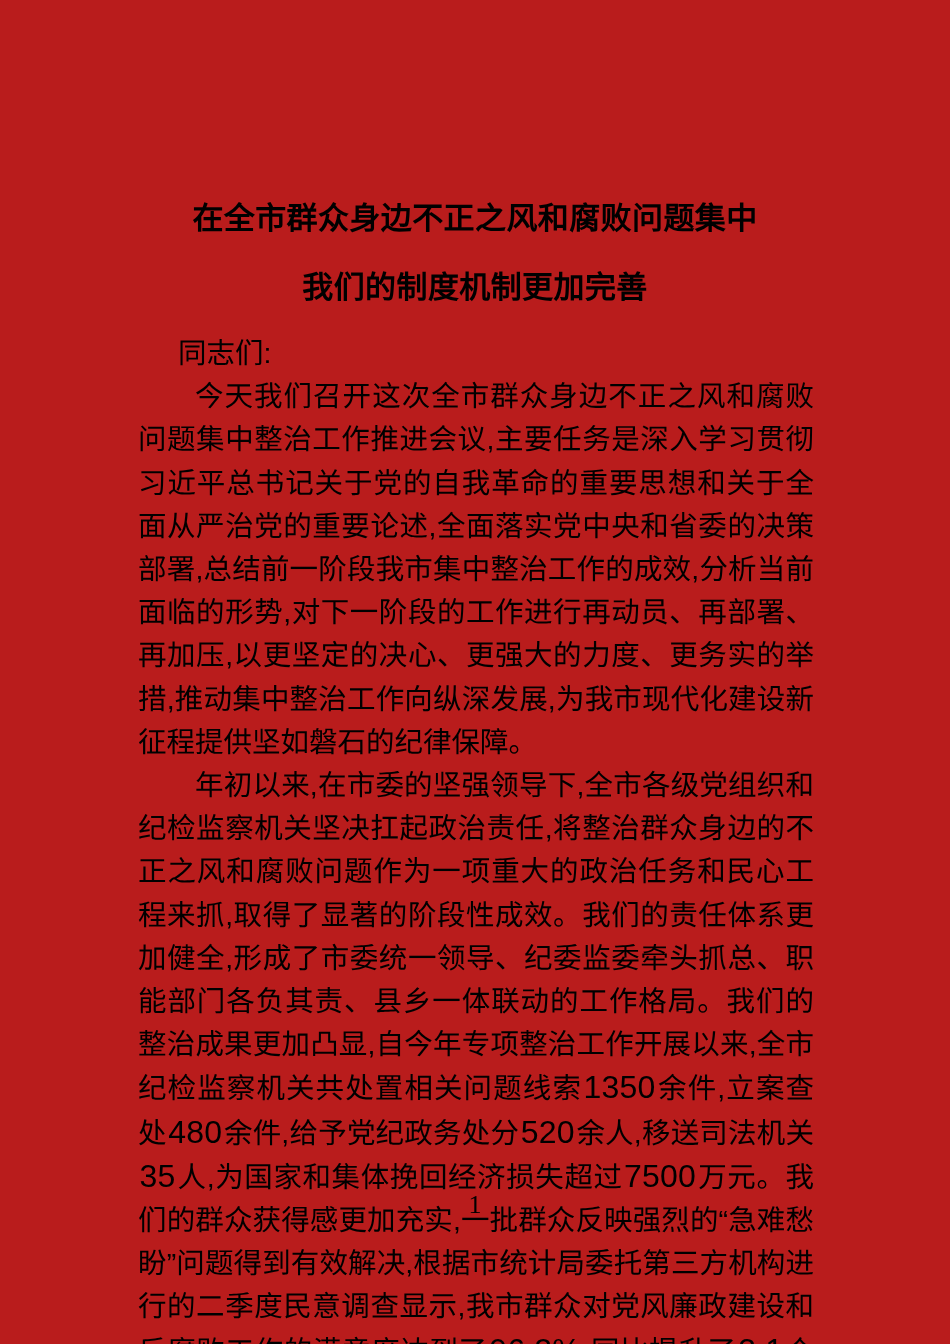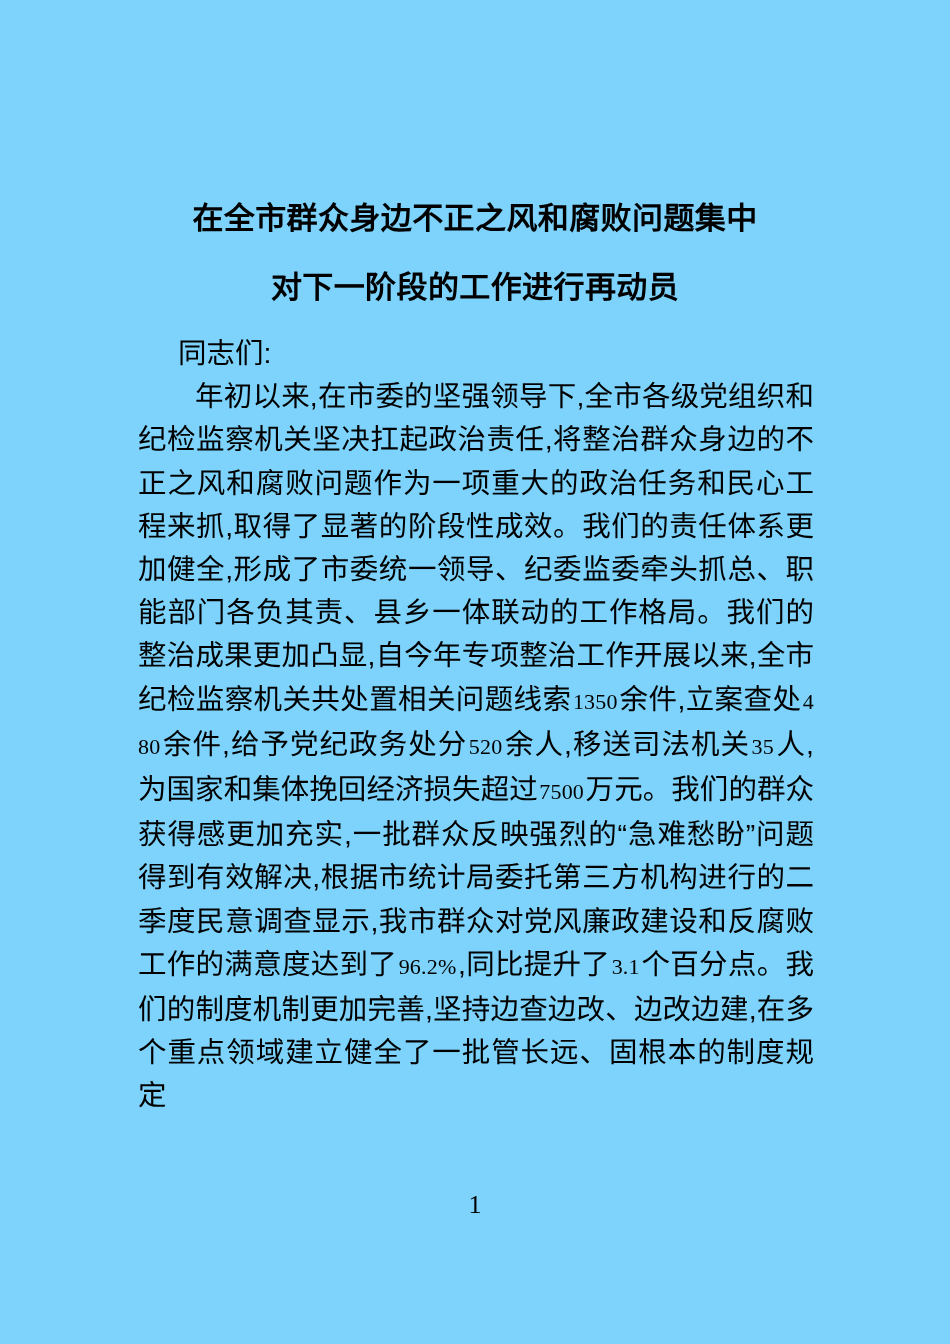--- a/index.html
+++ b/index.html
@@ -17,21 +17,21 @@
     color: #000000;
     -webkit-font-smoothing: antialiased;
   }
 
   .page {
     position: absolute;
     left: 0;
     top: 0;
     width: 950px;
     height: 1344px;
-    background: #7dd3fc;
+    background: #b91c1c;
   }
 
   
   .doc-title {
     position: absolute;
     left: 138px;
     top: 163px;
     width: 674px;
     text-align: center;
     font-size: 31px;
@@ -67,22 +67,22 @@
   .para.salutation {
     text-indent: 0;
     margin-left: 40px;
   }
   .para.indent {
     text-indent: 57px;
   }
 
   
   .num {
-    font-family: Liberation Serif, serif;
-    font-size: 22px;
+    font-family: Liberation Sans, sans-serif;
+    font-size: 32px;
     letter-spacing: 0.2px;
     padding: 0 1.5px;
   }
 
   
   .page-number {
     position: absolute;
     left: 0;
     top: 1188px;
     width: 950px;
@@ -93,27 +93,28 @@
     color: #000000;
   }
 </style>
 </head>
 <body>
 
 <div class="page">
 
   <h1 class="doc-title">
     <span class="tl">在全市群众身边不正之风和腐败问题集中</span>
-    <span class="tl">对下一阶段的工作进行再动员</span>
+    <span class="tl">我们的制度机制更加完善</span>
   </h1>
 
   <div class="body-block">
 
     <p class="para salutation">同志们:</p>
 
+    <p class="para indent">今天我们召开这次全市群众身边不正之风和腐败问题集中整治工作推进会议,主要任务是深入学习贯彻习近平总书记关于党的自我革命的重要思想和关于全面从严治党的重要论述,全面落实党中央和省委的决策部署,总结前一阶段我市集中整治工作的成效,分析当前面临的形势,对下一阶段的工作进行再动员、再部署、再加压,以更坚定的决心、更强大的力度、更务实的举措,推动集中整治工作向纵深发展,为我市现代化建设新征程提供坚如磐石的纪律保障。</p>
 
     <p class="para indent">年初以来,在市委的坚强领导下,全市各级党组织和纪检监察机关坚决扛起政治责任,将整治群众身边的不正之风和腐败问题作为一项重大的政治任务和民心工程来抓,取得了显著的阶段性成效。我们的责任体系更加健全,形成了市委统一领导、纪委监委牵头抓总、职能部门各负其责、县乡一体联动的工作格局。我们的整治成果更加凸显,自今年专项整治工作开展以来,全市纪检监察机关共处置相关问题线索<span class="num">1350</span>余件,立案查处<span class="num">480</span>余件,给予党纪政务处分<span class="num">520</span>余人,移送司法机关<span class="num">35</span>人,为国家和集体挽回经济损失超过<span class="num">7500</span>万元。我们的群众获得感更加充实,一批群众反映强烈的“急难愁盼”问题得到有效解决,根据市统计局委托第三方机构进行的二季度民意调查显示,我市群众对党风廉政建设和反腐败工作的满意度达到了<span class="num">96.2%</span>,同比提升了<span class="num">3.1</span>个百分点。我们的制度机制更加完善,坚持边查边改、边改边建,在多个重点领域建立健全了一批管长远、固根本的制度规定</p>
 
   </div>
 
   <div class="page-number">1</div>
 
 </div>
 
 </body></html>

